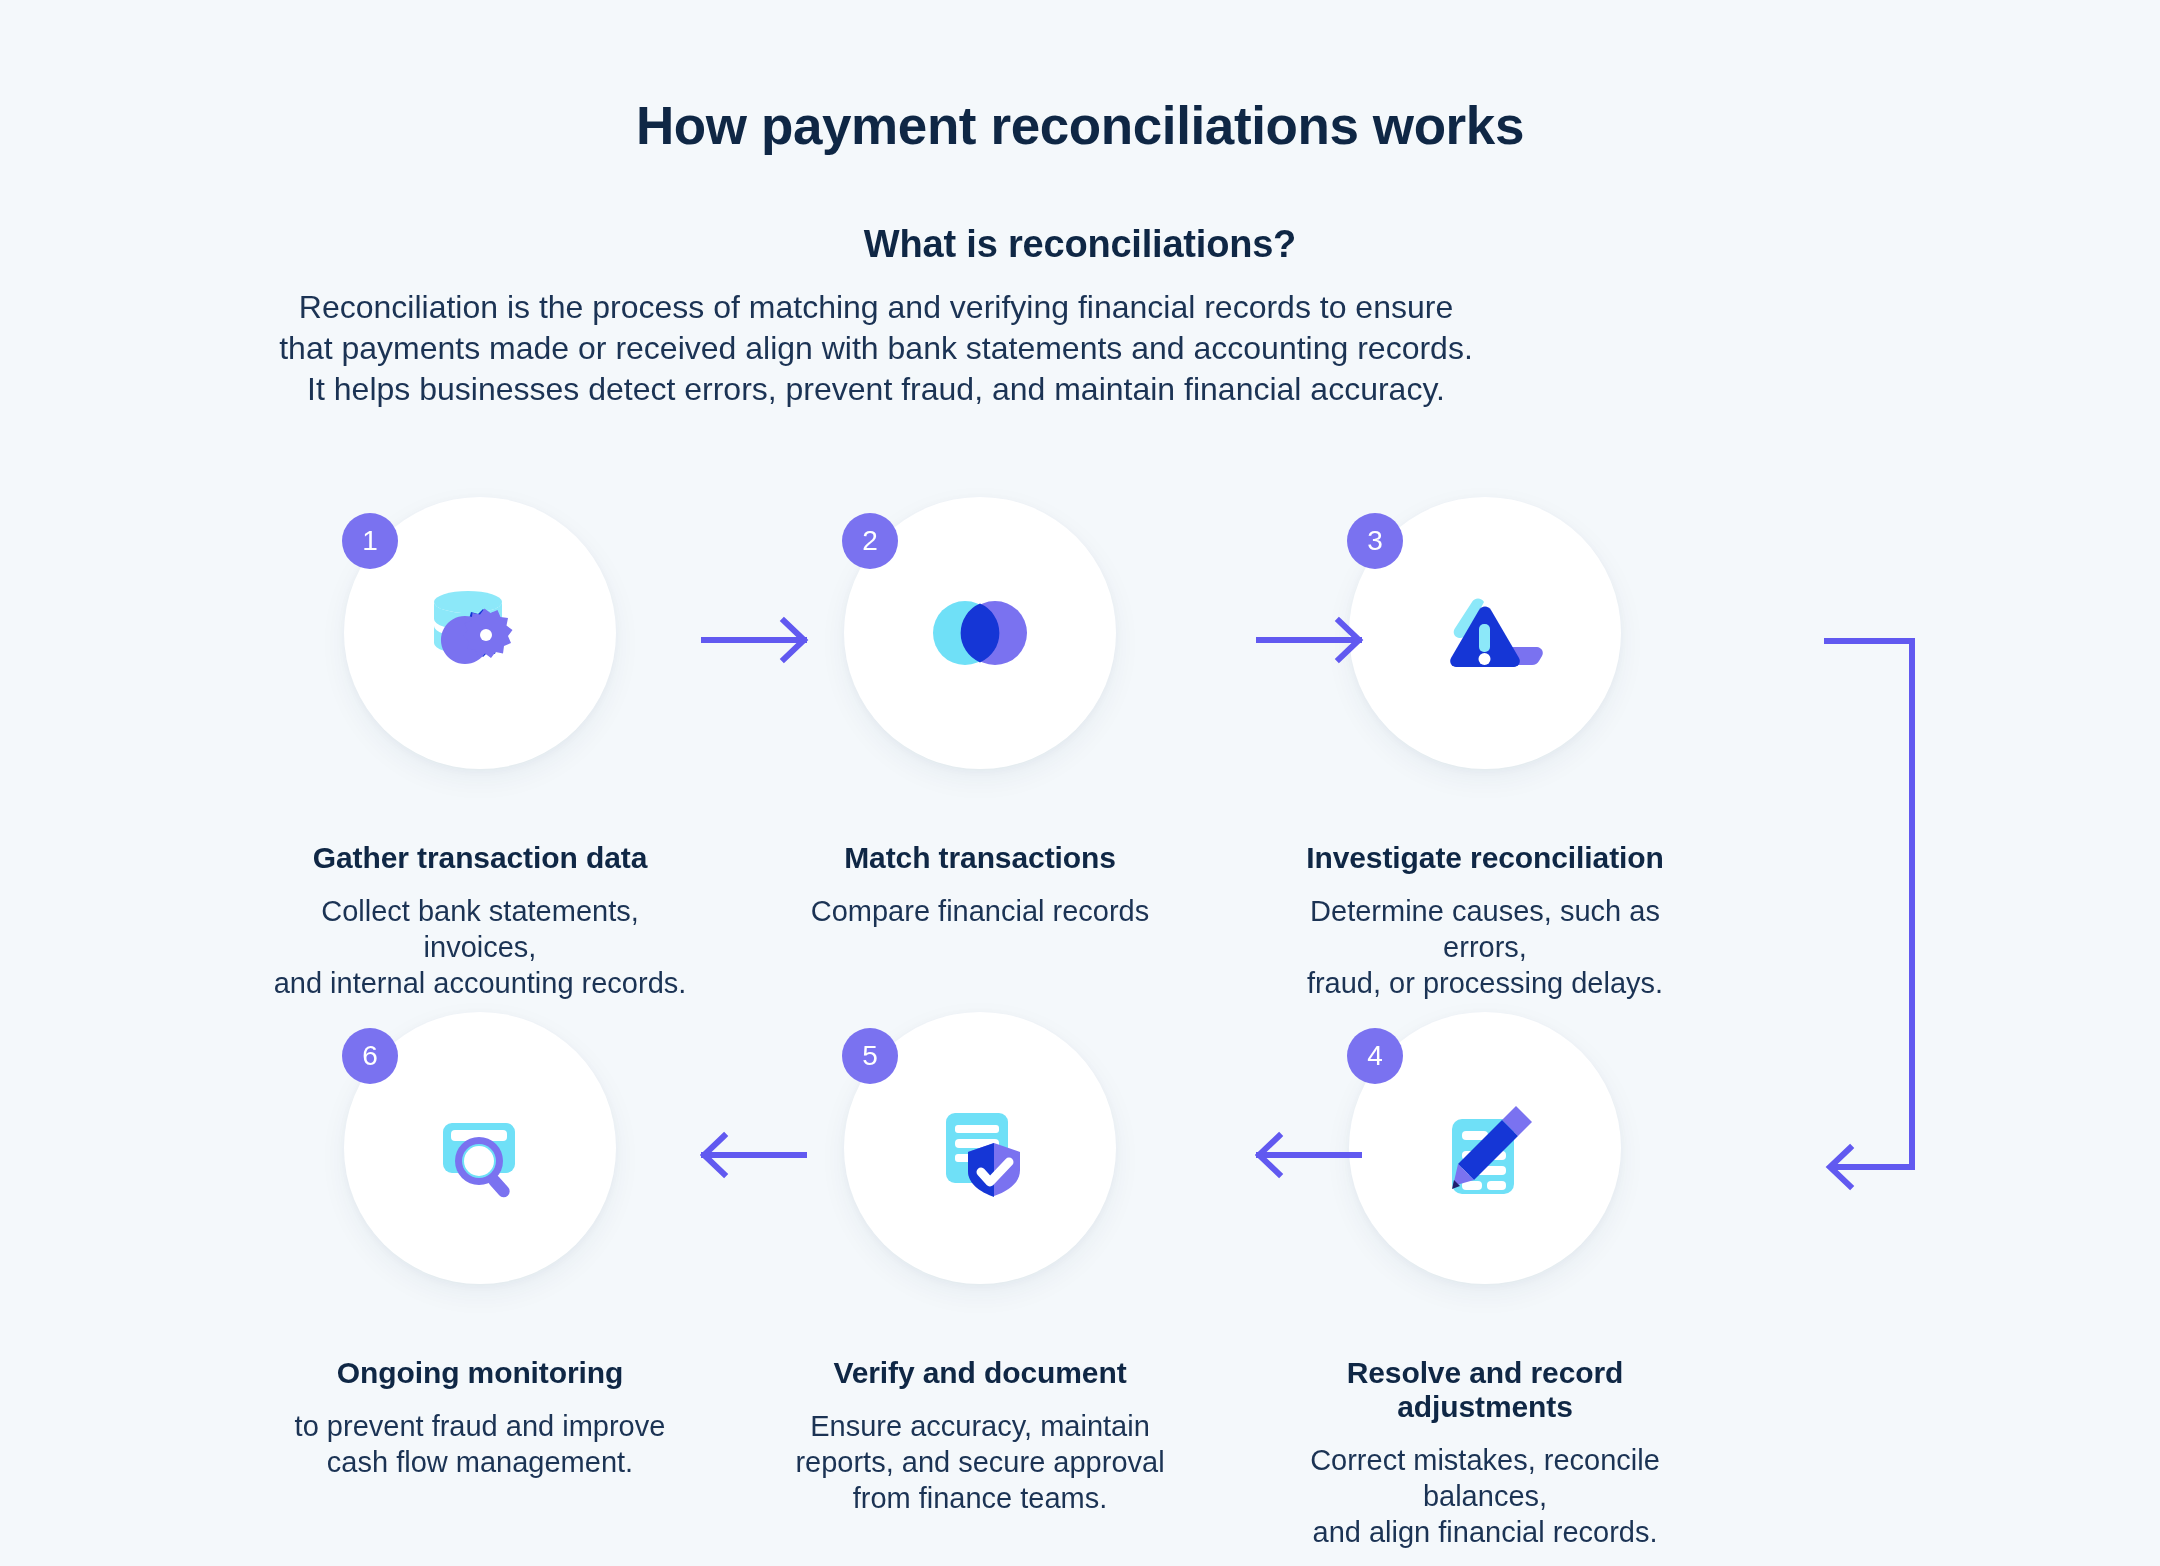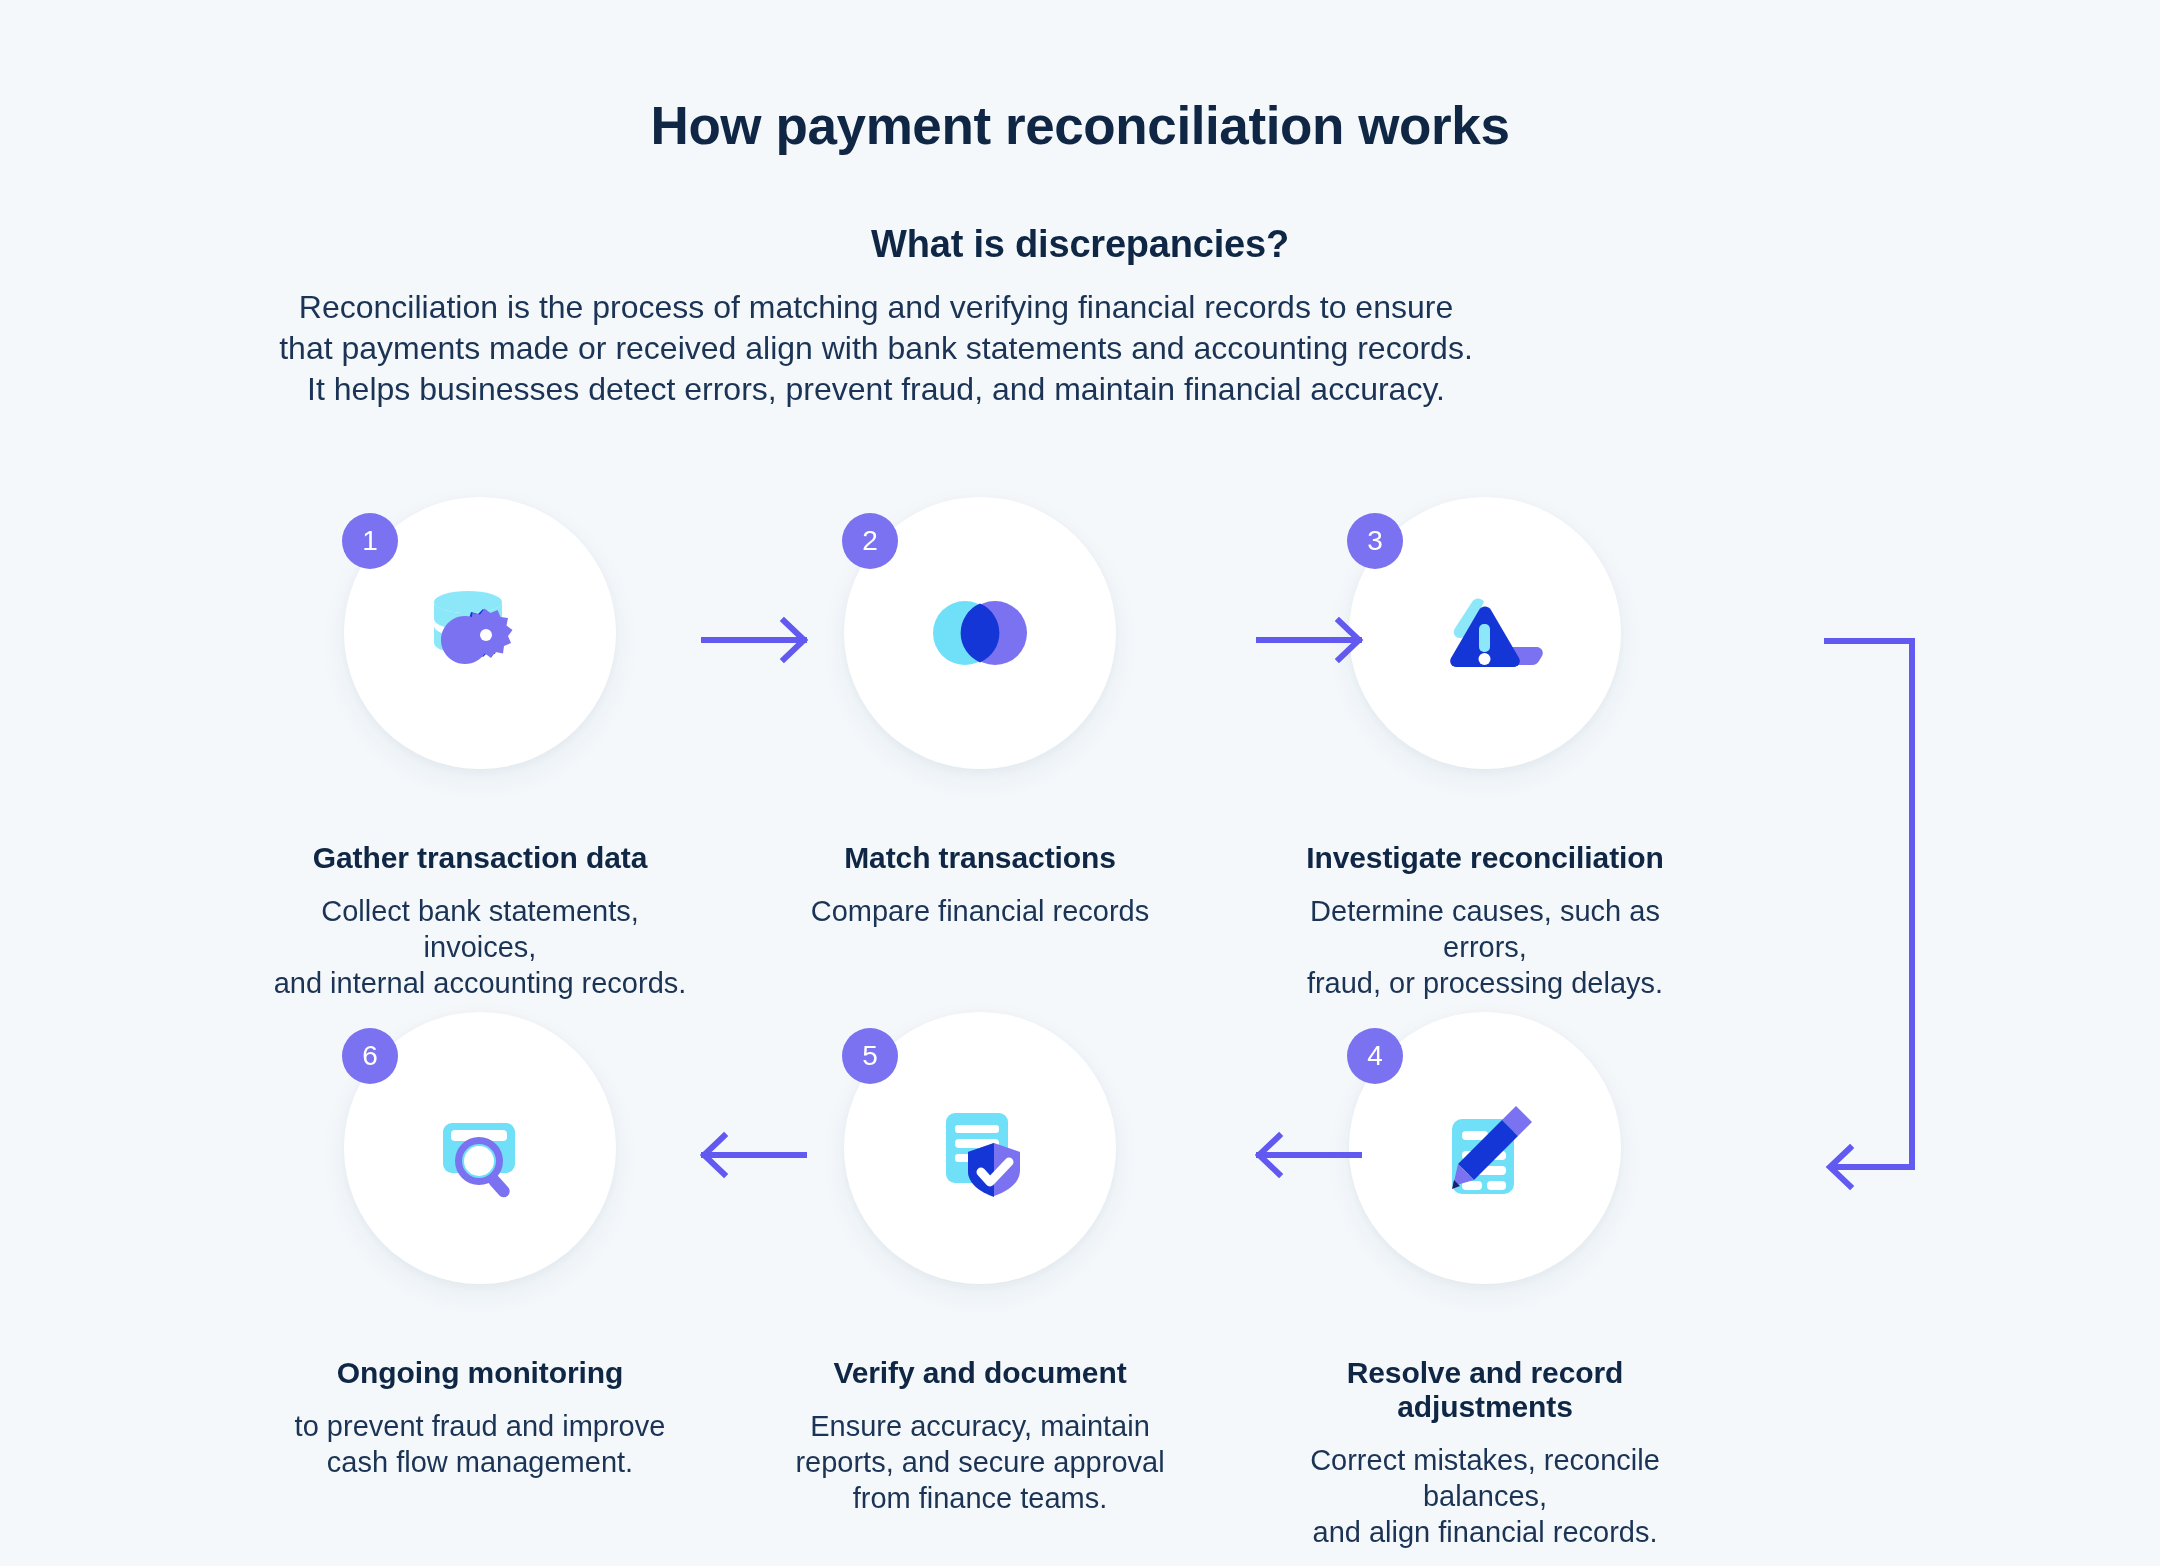--- a/index.html
+++ b/index.html
@@ -132,22 +132,22 @@
   .arrow-a2 { left: 1255px; top: 610px; }
   .arrow-a3 { left: 700px; top: 1125px; }
   .arrow-a4 { left: 1255px; top: 1125px; }
   .connector { position: absolute; left: 1800px; top: 600px; z-index: 1; }
 </style>
 </head>
 <body>
 
 <div class="page">
 
-  <div class="main-title">How payment reconciliation works</div>
-  <div class="section-title">What is discrepancies?</div>
+  <div class="main-title">How payment reconciliations works</div>
+  <div class="section-title">What is reconciliations?</div>
 
   <div class="intro">
     <span class="intro-line">Reconciliation is the process of matching and verifying financial records to ensure</span>
     <span class="intro-line">that payments made or received align with bank statements and accounting records.</span>
     <span class="intro-line">It helps businesses detect errors, prevent fraud, and maintain financial accuracy.</span>
   </div>
 
   <div class="step step-r1 col-1">
     <div class="circle-wrap">
       <div class="circle"></div>

